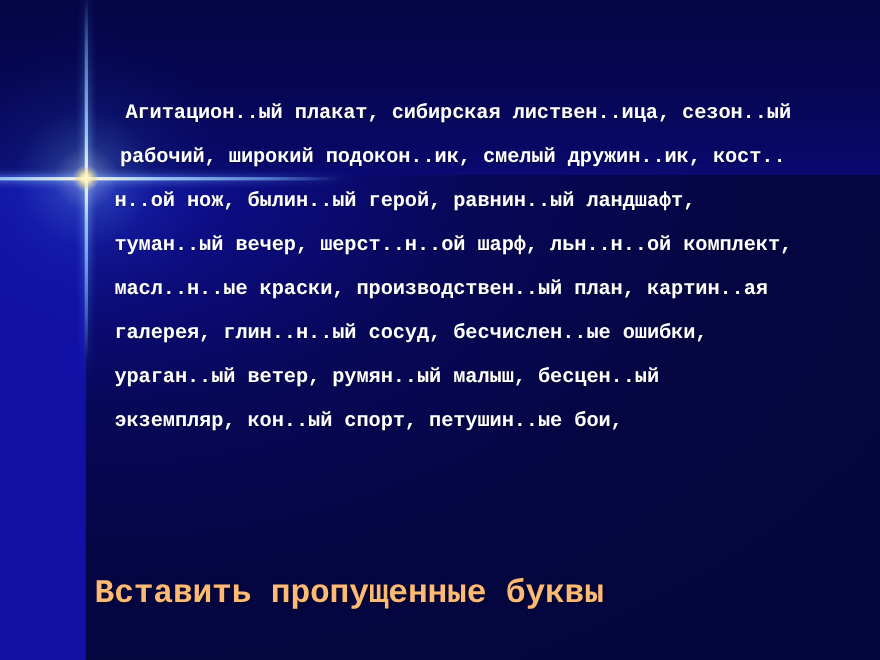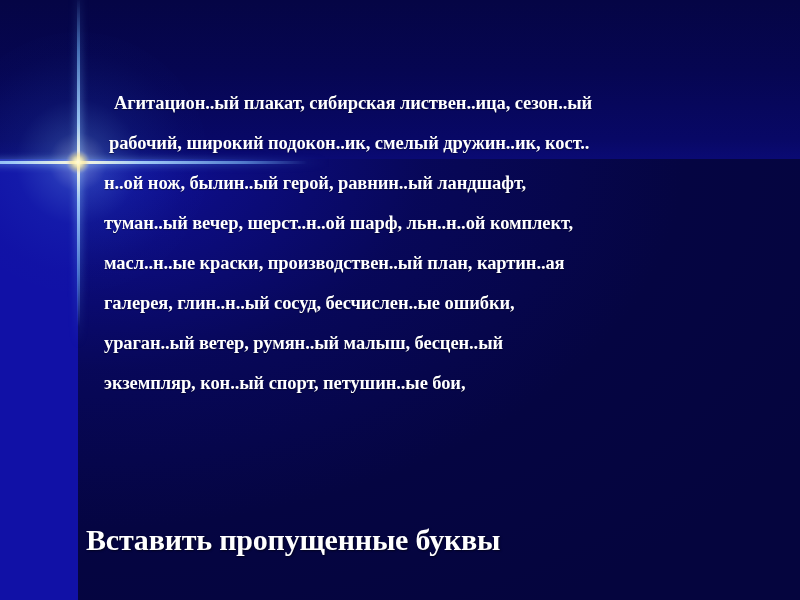--- a/index.html
+++ b/index.html
@@ -8,21 +8,21 @@
     padding: 0;
     background: #000;
   }
 
   .slide {
     position: relative;
     width: 800px;
     height: 600px;
     overflow: hidden;
     background: #0a0a78;
-    font-family: Liberation Serif, serif;
+    font-family: Liberation Mono, monospace;
     -webkit-font-smoothing: antialiased;
   }
 
   
 
   
   .bg-base {
     position: absolute;
     inset: 0;
     background: #1111a6;
@@ -189,21 +189,21 @@
     text-indent: 10px;
   }
   .body-text .line:nth-child(2) {
     text-indent: 5px;
   }
 
   .slide-title {
     position: absolute;
     left: 86px;
     top: 523px;
-    color: #ffffff;
+    color: #fdba74;
     font-size: 30px;
     font-weight: bold;
     letter-spacing: -0.2px;
     white-space: nowrap;
     text-shadow: 1px 1px 2px rgba(0,0,0,0.55);
   }
 </style>
 </head>
 <body>
 

